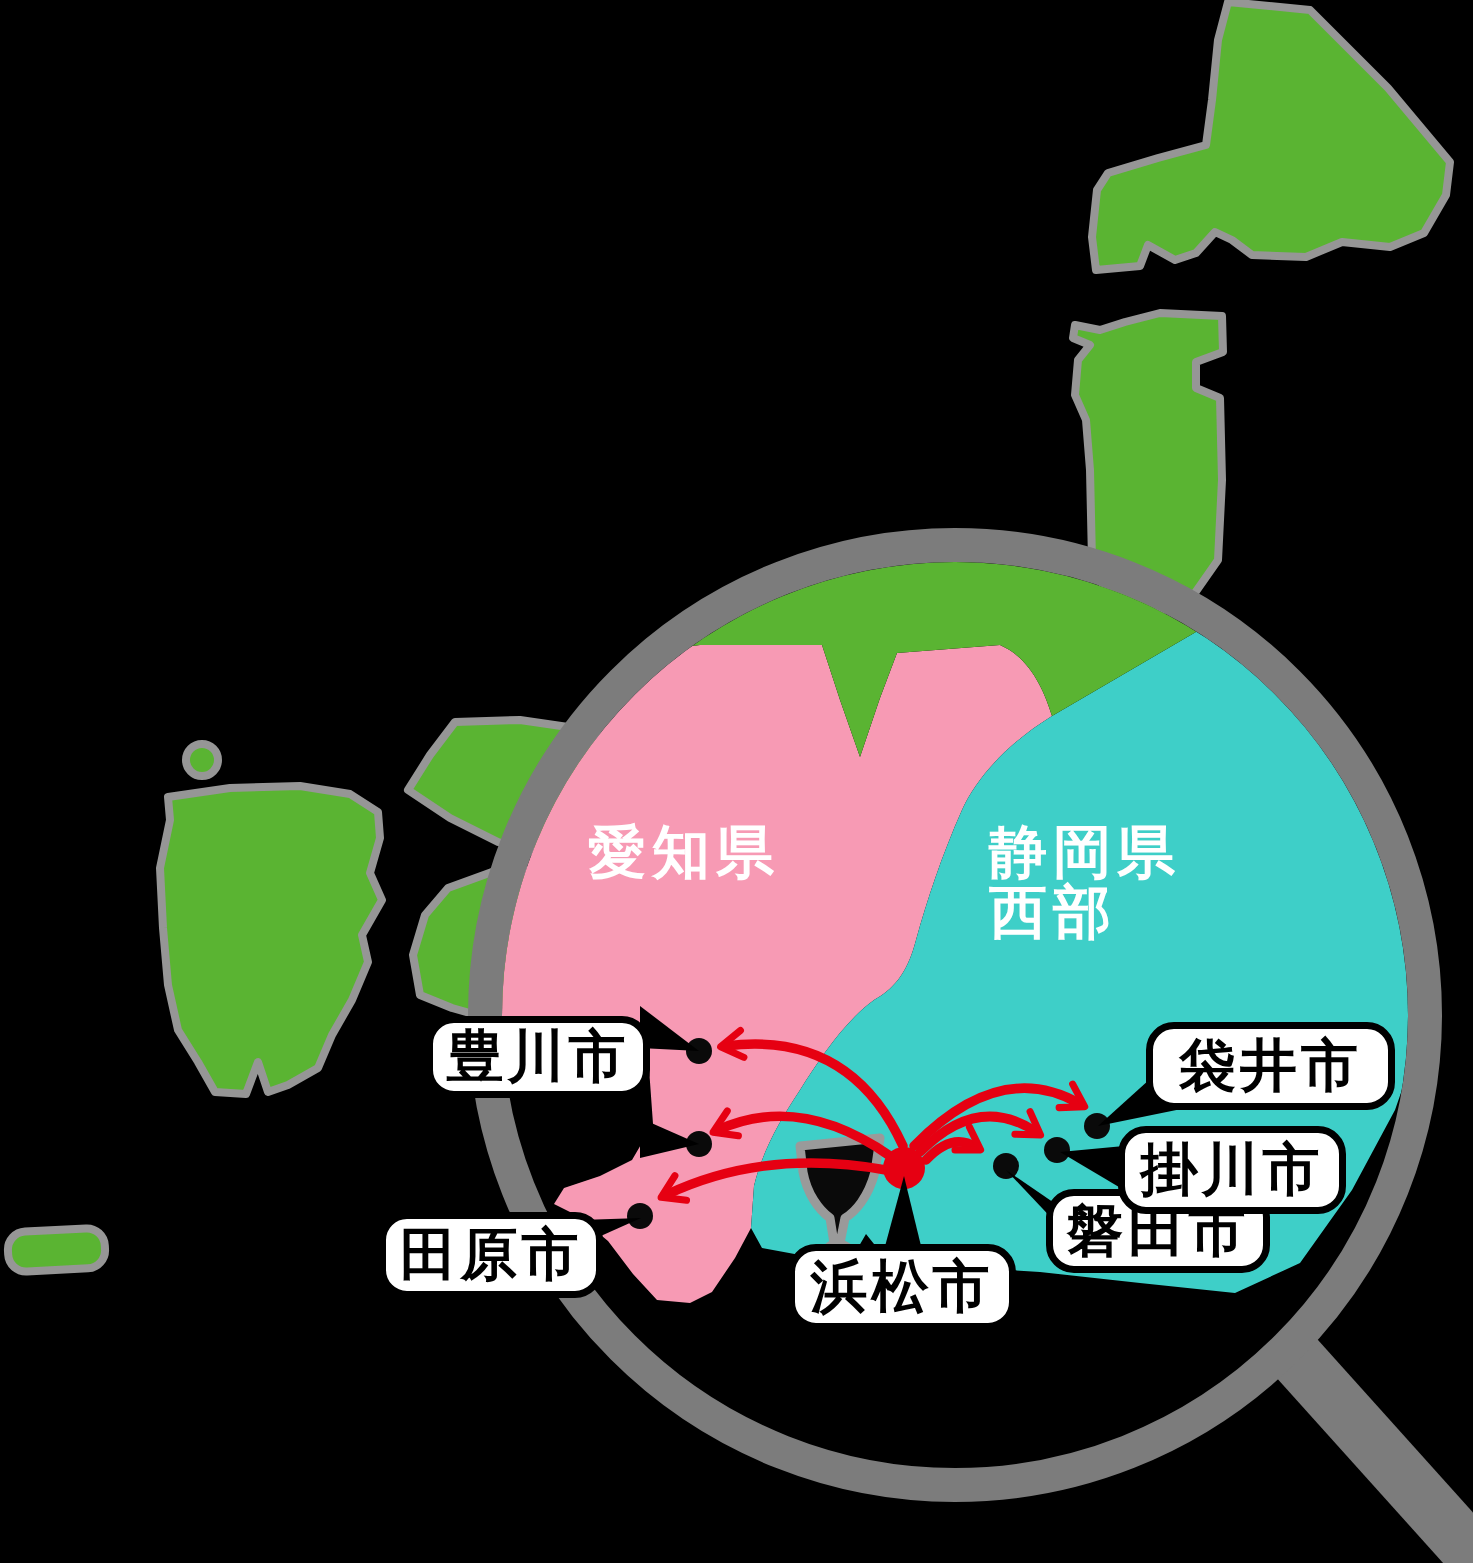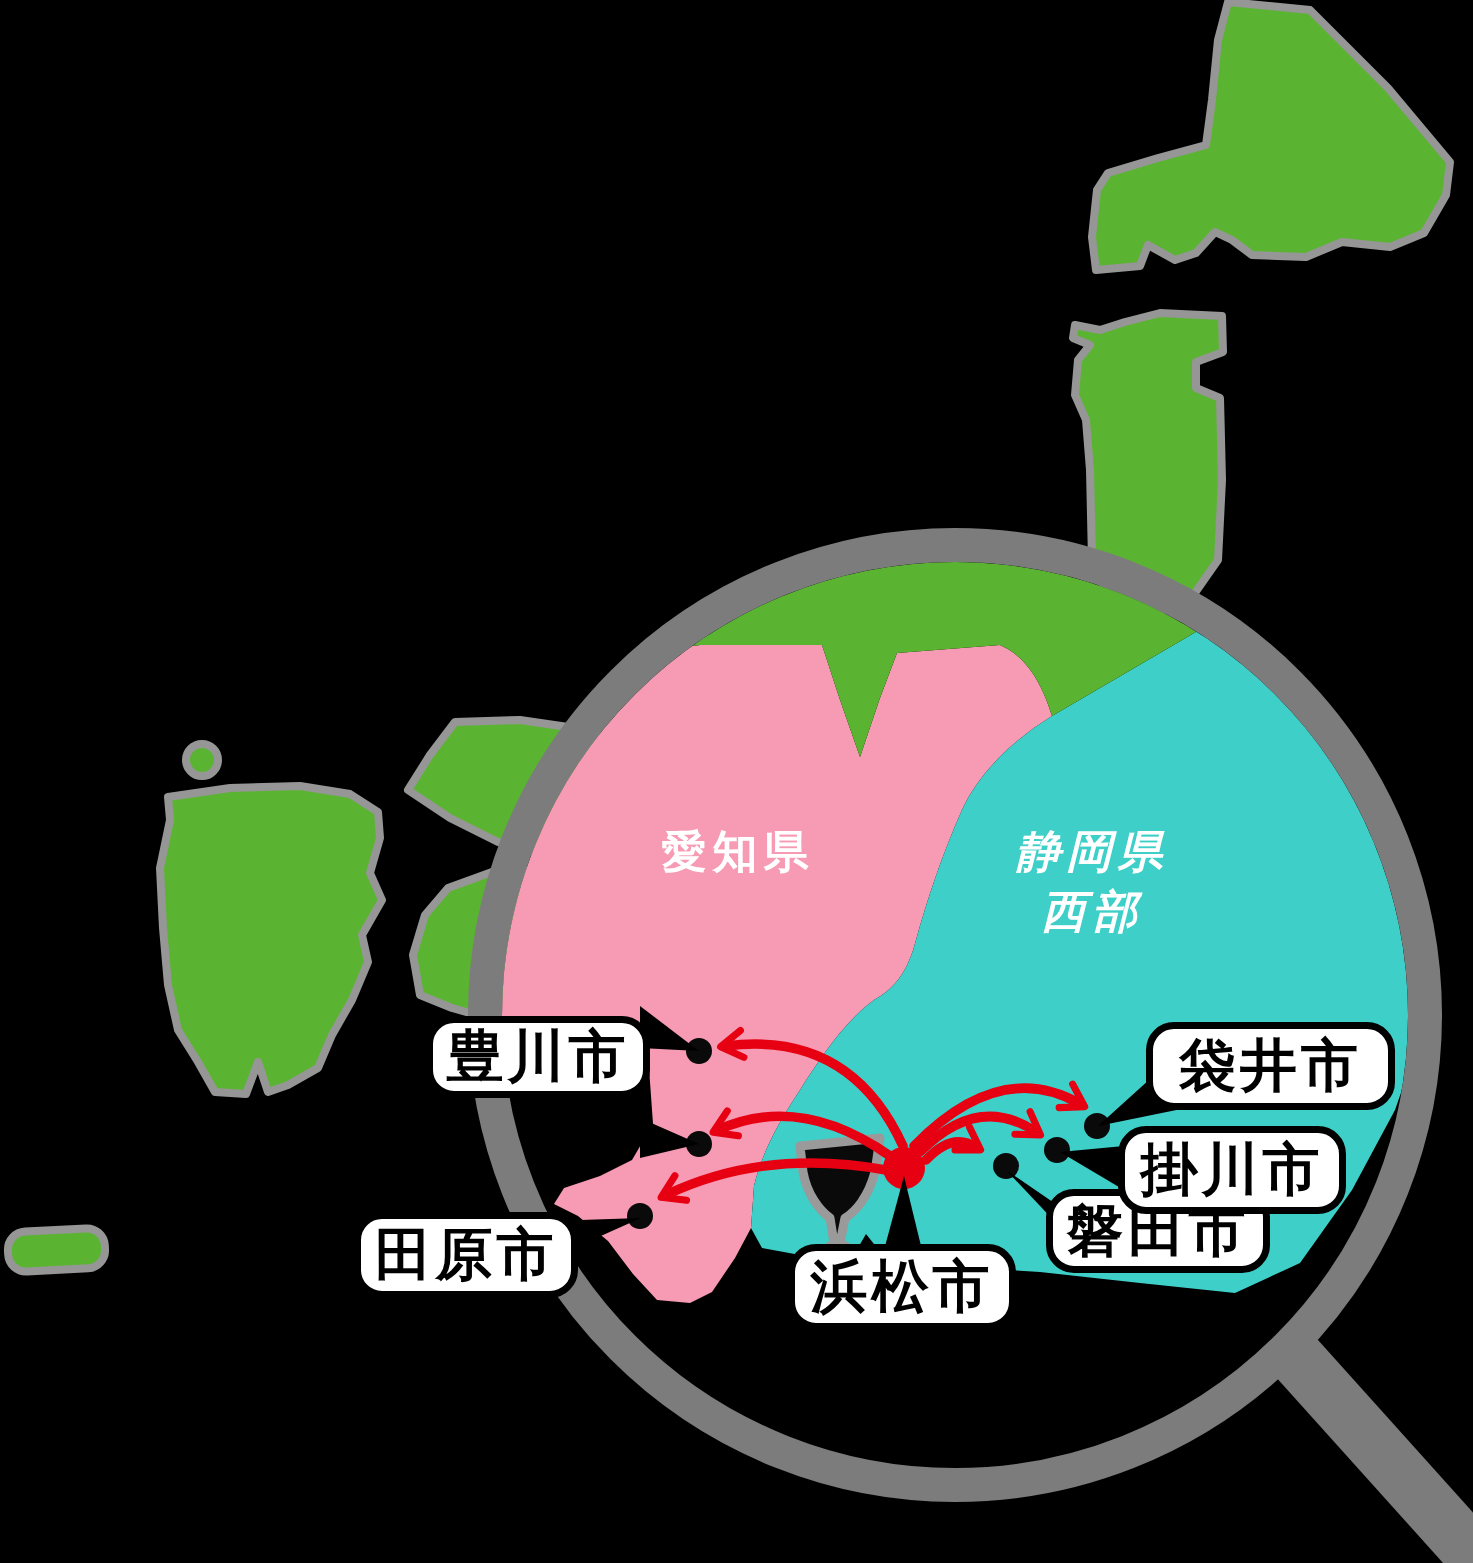--- a/index.html
+++ b/index.html
@@ -21,38 +21,37 @@
     font-weight:bold;
     font-size:57px;
     letter-spacing:4px;
     color:#000;
     white-space:nowrap;
     z-index:5;
   }
   .region-label{
     position:absolute;
     width:300px;
-    text-align:center;
     color:#fff;
     font-weight:bold;
-    font-size:45px;
+    font-size:58px;
     line-height:60px;
     letter-spacing:6px;
     z-index:4;
   }
   
   #lbl-toyokawa {left:426px; top:1016px;  width:224px; height:82px;}
   #lbl-toyohashi{left:424px; top:1096px; width:224px; height:82px;}
-  #lbl-tahara   {left:354px; top:1212px; width:224px; height:86px;}
+  #lbl-tahara   {left:379px; top:1212px; width:224px; height:86px;}
   #lbl-hamamatsu{left:788px; top:1244px; width:228px; height:86px;}
   #lbl-iwata    {left:1046px;top:1189px; width:224px; height:84px;}
   #lbl-kakegawa {left:1118px;top:1126px; width:228px; height:88px;}
   #lbl-fukuroi  {left:1146px;top:1022px; width:249px; height:88px;}
   #lbl-aichi    {left:588px; top:822px;}
-  #lbl-shizuoka {left:942px; top:822px;font-style:italic;}
+  #lbl-shizuoka {left:989px; top:822px;}
 </style>
 </head>
 <body>
 
 <div id="stage">
 
   <svg id="map-svg" viewBox="0 0 1473 1563" xmlns="http://www.w3.org/2000/svg">
     <defs>
       <clipPath id="lens-clip">
         <circle cx="955" cy="1015" r="453"></circle>

